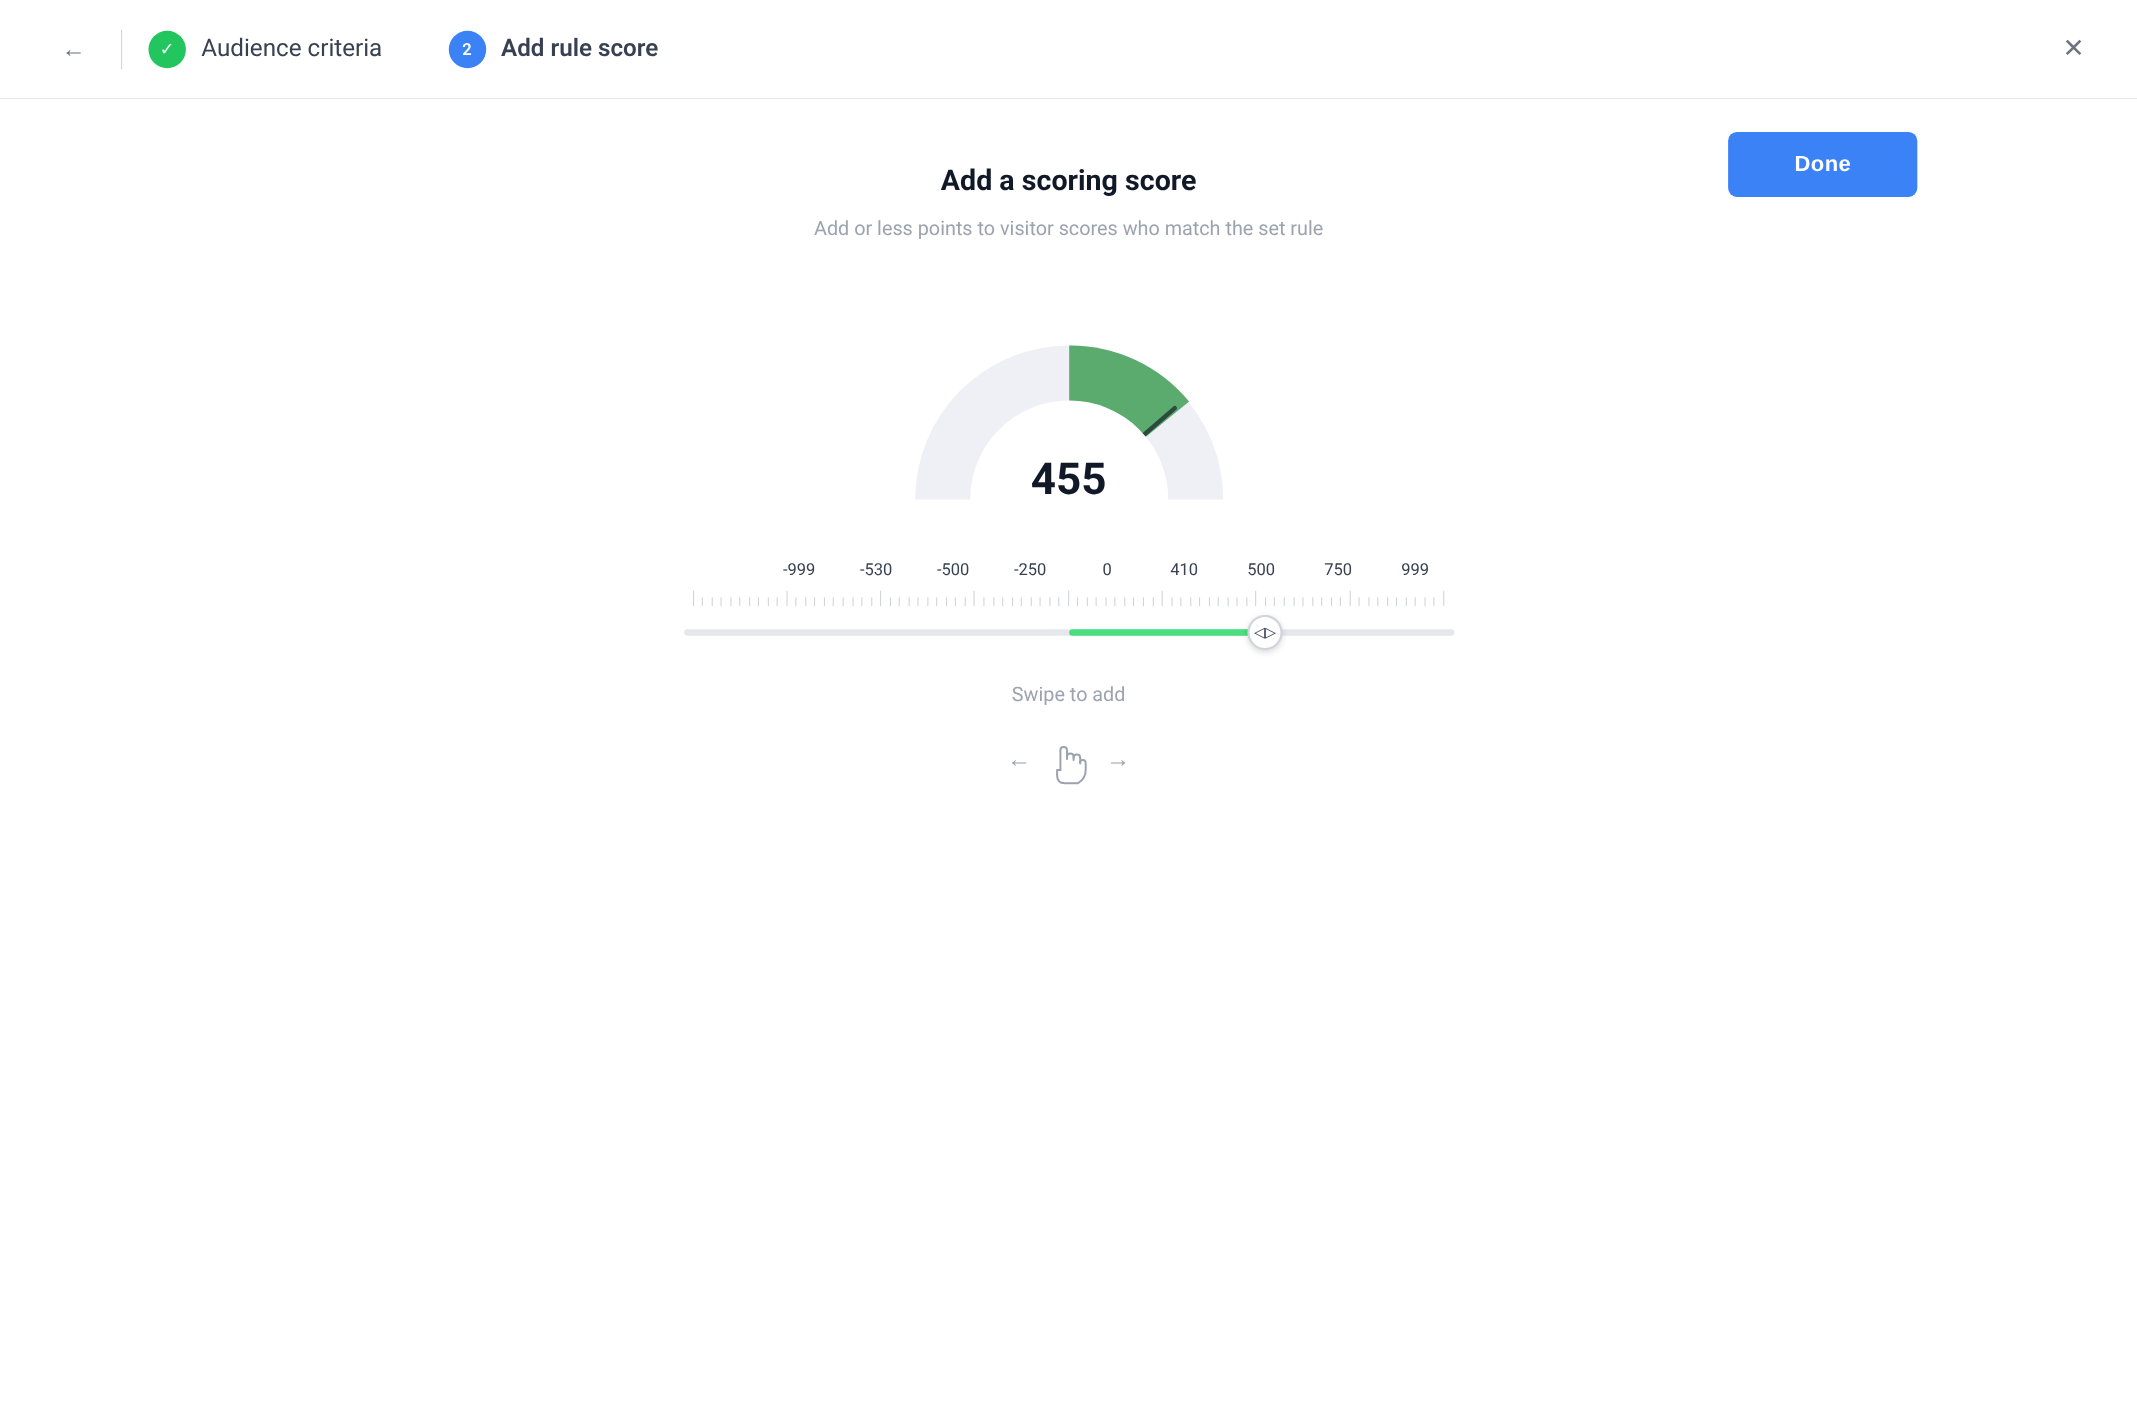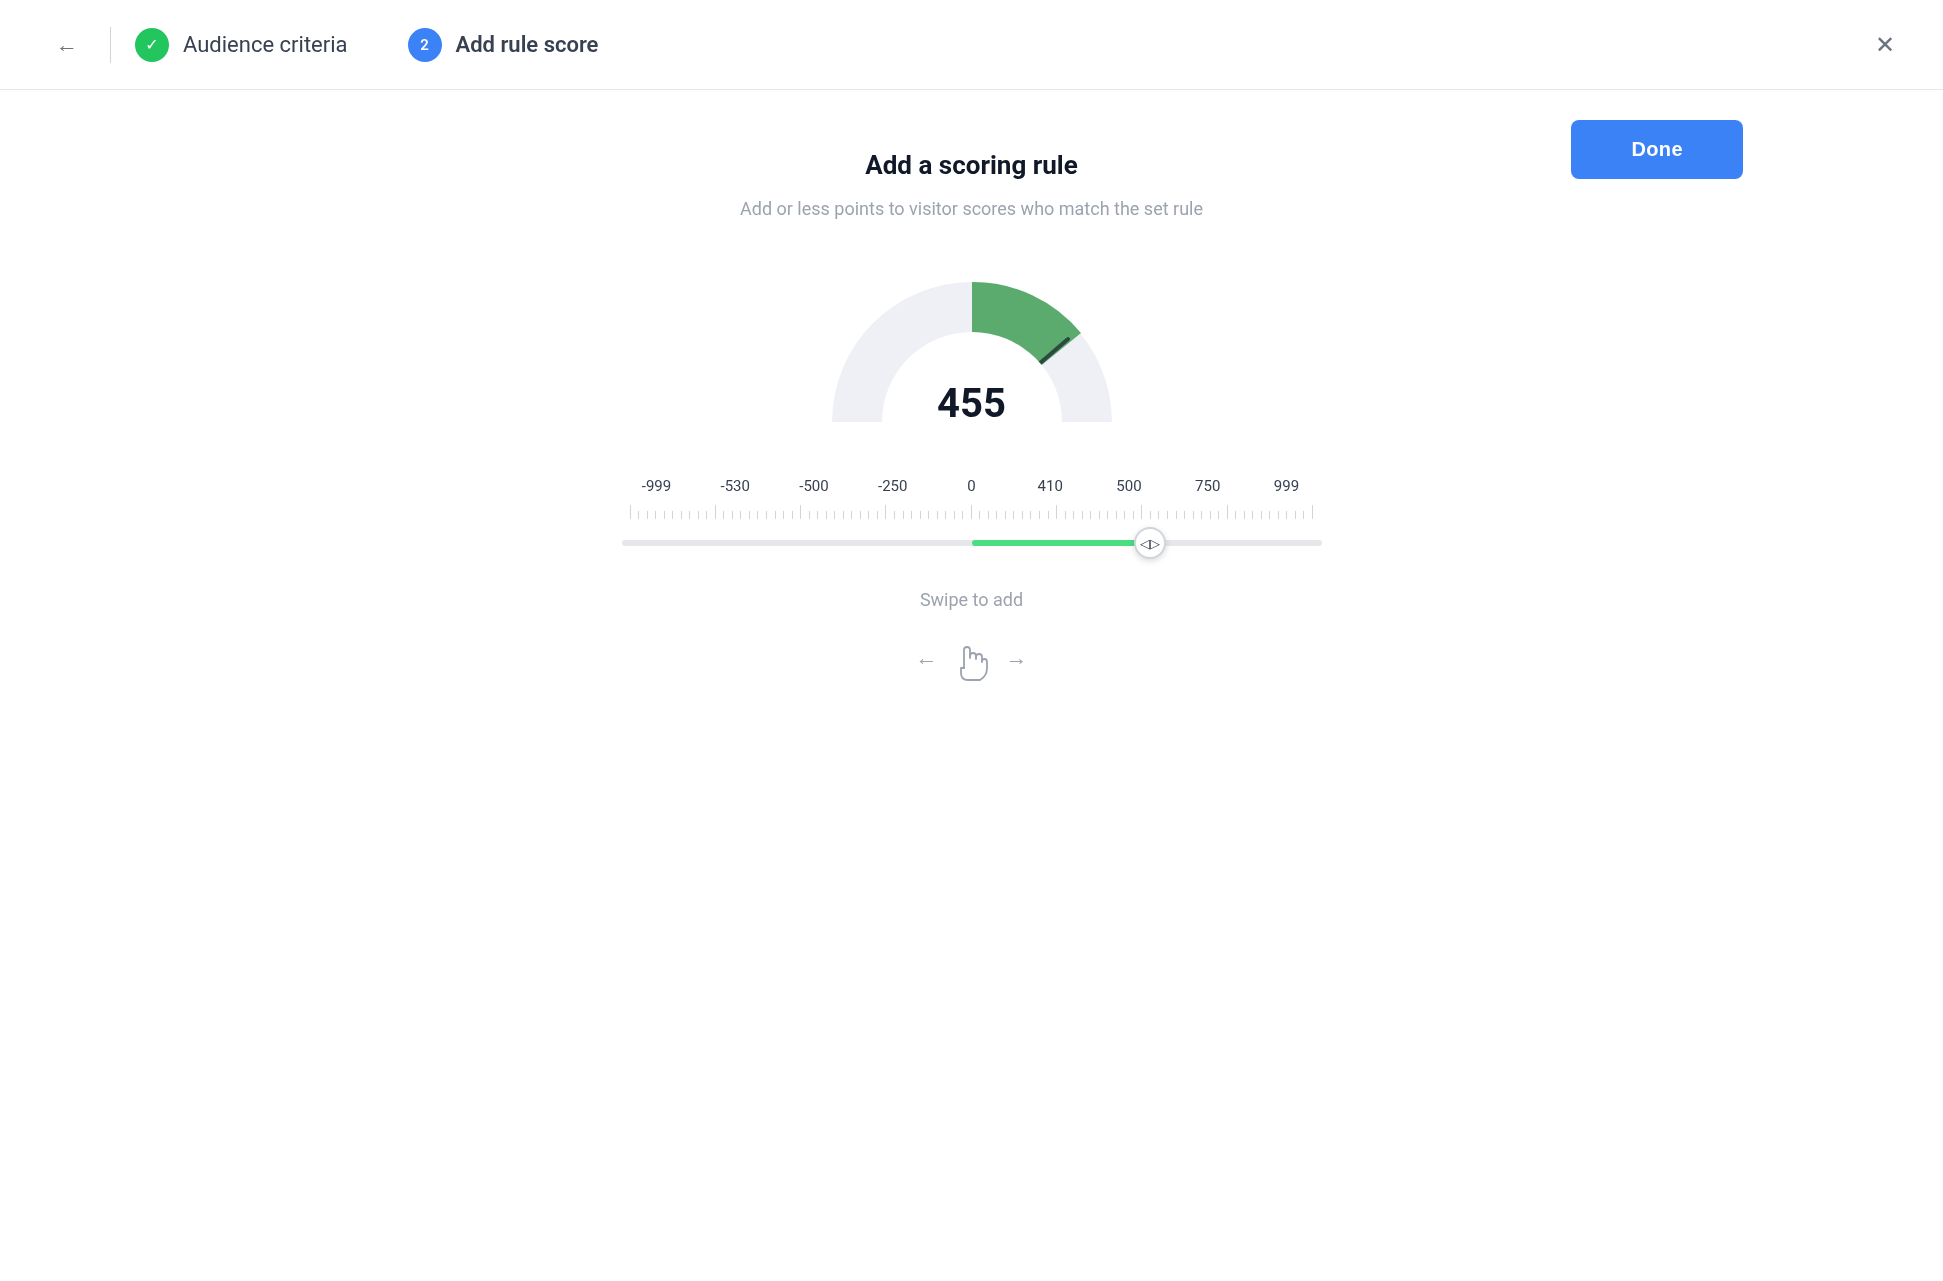--- a/index.html
+++ b/index.html
@@ -123,21 +123,21 @@
     }
     .scoring-title {
       font-size: 26px;
       font-weight: 700;
       color: #111827;
       margin-bottom: 18px;
     }
     .scoring-subtitle {
       font-size: 18px;
       color: #9ca3af;
-      margin-bottom: 28px;
+      margin-bottom: 60px;
     }
 
     
     .gauge-wrapper {
       position: relative;
       width: 340px;
       height: 190px;
       margin-bottom: 40px;
     }
     .gauge-svg {
@@ -158,21 +158,21 @@
 
     
     .slider-section {
       width: 700px;
       display: flex;
       flex-direction: column;
       align-items: center;
     }
     .slider-labels {
       display: flex;
-      justify-content: space-between;
+      justify-content: flex-end;
       width: 100%;
       margin-bottom: 6px;
     }
     .slider-label {
       font-size: 15px;
       color: #374151;
       text-align: center;
       width: 70px;
     }
     
@@ -302,21 +302,21 @@
 </div>
 
 <div class="main">
 
   <div class="done-btn-wrapper">
     <button class="done-btn">Done</button>
   </div>
 
   <div class="content-center">
 
-    <div class="scoring-title">Add a scoring rule</div>
+    <div class="scoring-title">Add a scoring score</div>
     <div class="scoring-subtitle">Add or less points to visitor scores who match the set rule</div>
 
     <div class="gauge-wrapper">
       <svg class="gauge-svg" viewBox="0 0 340 190" xmlns="http://www.w3.org/2000/svg">
 
         <path d="M 30 175 A 140 140 0 0 1 310 175" fill="#eef0f5" stroke="none"></path>
 
         <path d="M 170 175 L 170 35 A 140 140 0 0 1 279 86 Z" fill="#5aab6d" stroke="none"></path>
 
         <line x1="170" y1="175" x2="266" y2="92" stroke="#2d4a3e" stroke-width="4" stroke-linecap="round"></line>

